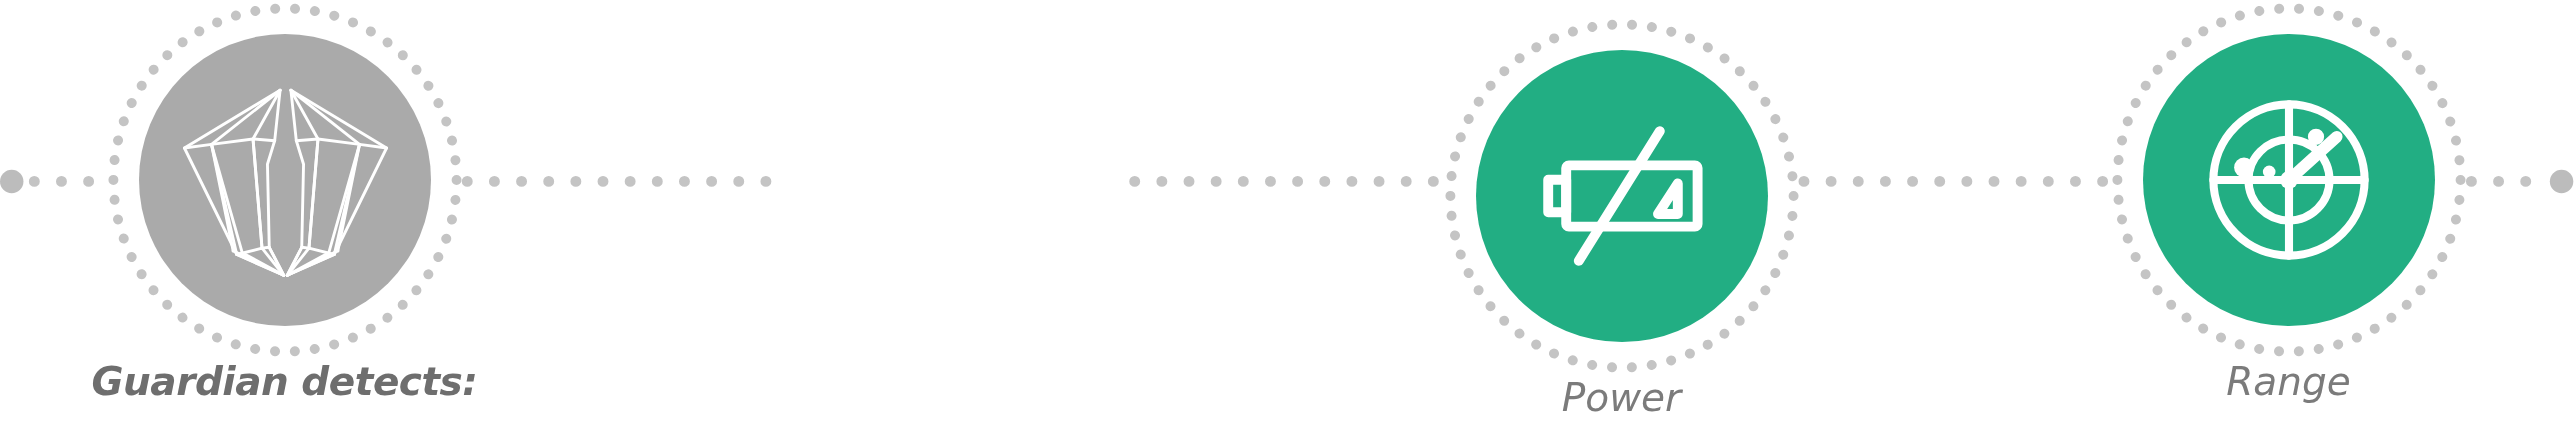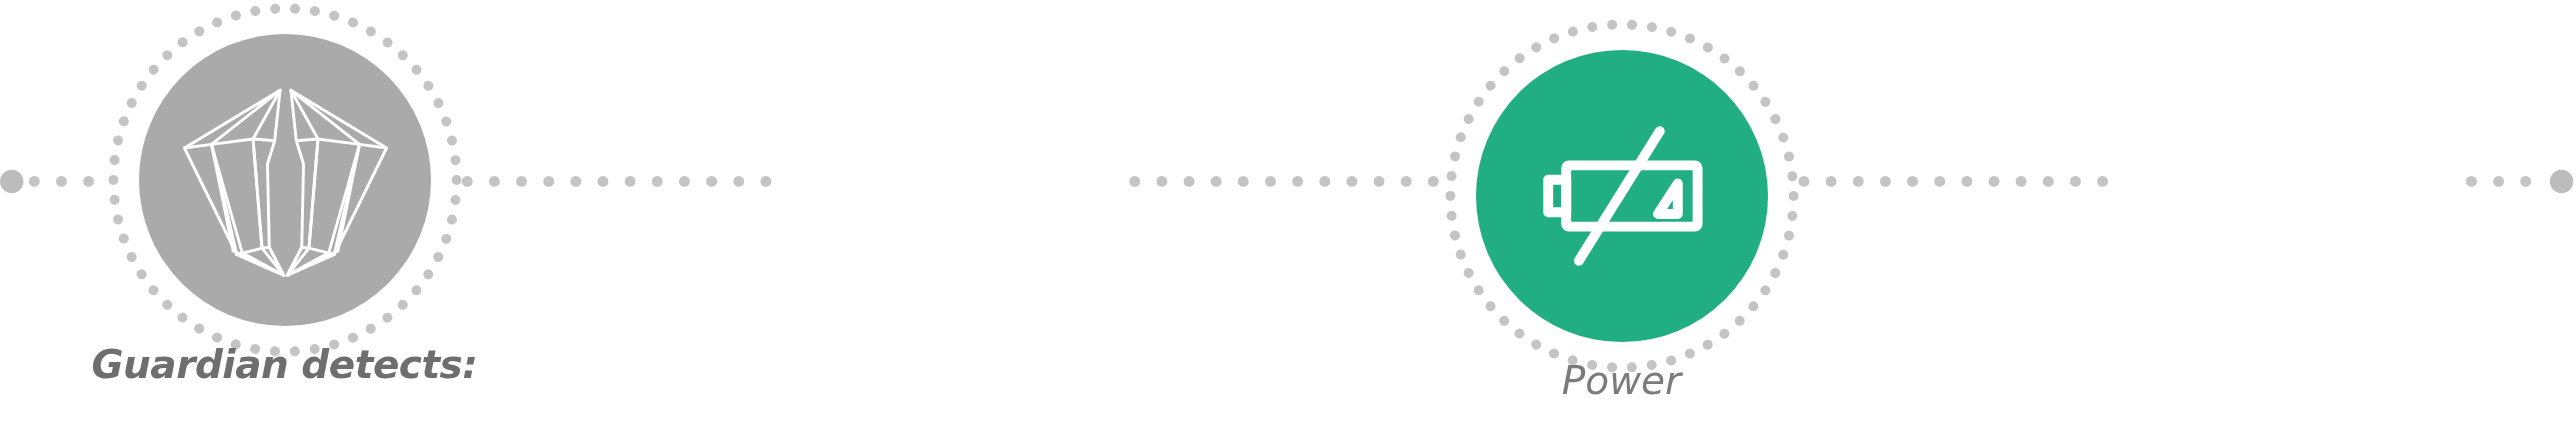--- a/index.html
+++ b/index.html
@@ -70,21 +70,21 @@
     left: -99px;
     top: -99px;
     width: 198px;
     height: 198px;
   }
   .glyph.gem { left: -106px; top: -97px; width: 213px; height: 195px; }
 
   .node-label {
     position: absolute;
     left: 0;
-    top: 340px;
+    top: 357px;
     width: 397px;
     text-align: center;
     font-family: "DejaVu Sans", sans-serif;
     font-style: italic;
     font-size: 39px;
     line-height: 49px;
     color: #7b7b7b;
     white-space: nowrap;
   }
   .node-label.strong {
@@ -173,15 +173,39 @@
 
           <path d="M172 96 L172 130 L150 130 Z"></path>
         </g>
 
         <line x1="62" y1="182" x2="152" y2="38" stroke="#ffffff" stroke-width="11" stroke-linecap="round"></line>
       </svg>
     </div>
     <div class="node-label">Power</div>
   </div>
 
+  <div class="node" style="left:2288px;">
+    <div class="disc-wrap">
+      <svg class="ring" viewBox="0 0 392 392" xmlns="http://www.w3.org/2000/svg">
+        <circle cx="196" cy="196" r="190" fill="none" stroke="#c4c4c4" stroke-width="11" stroke-linecap="round" stroke-dasharray="0.1 22"></circle>
+      </svg>
+      <div class="disc green"></div>
+      <svg class="glyph" viewBox="0 0 220 220" xmlns="http://www.w3.org/2000/svg">
+        <g fill="none" stroke="#ffffff" stroke-width="9" stroke-linecap="round">
+          <circle cx="110" cy="110" r="84"></circle>
+          <circle cx="110" cy="110" r="45"></circle>
+          <line x1="110" y1="26" x2="110" y2="194"></line>
+          <line x1="26" y1="110" x2="194" y2="110"></line>
+        </g>
+
+        <path d="M110 110 L163 62" stroke="#ffffff" stroke-width="13" stroke-linecap="round" fill="none"></path>
+        <circle cx="110" cy="110" r="10" fill="#ffffff"></circle>
+
+        <circle cx="60" cy="96" r="11" fill="#ffffff"></circle>
+        <circle cx="140" cy="62" r="9" fill="#ffffff"></circle>
+        <circle cx="88" cy="101" r="7" fill="#ffffff"></circle>
+      </svg>
+    </div>
+    <div class="node-label">Range</div>
+  </div>
 
 </div>
 
 
 </body></html>

